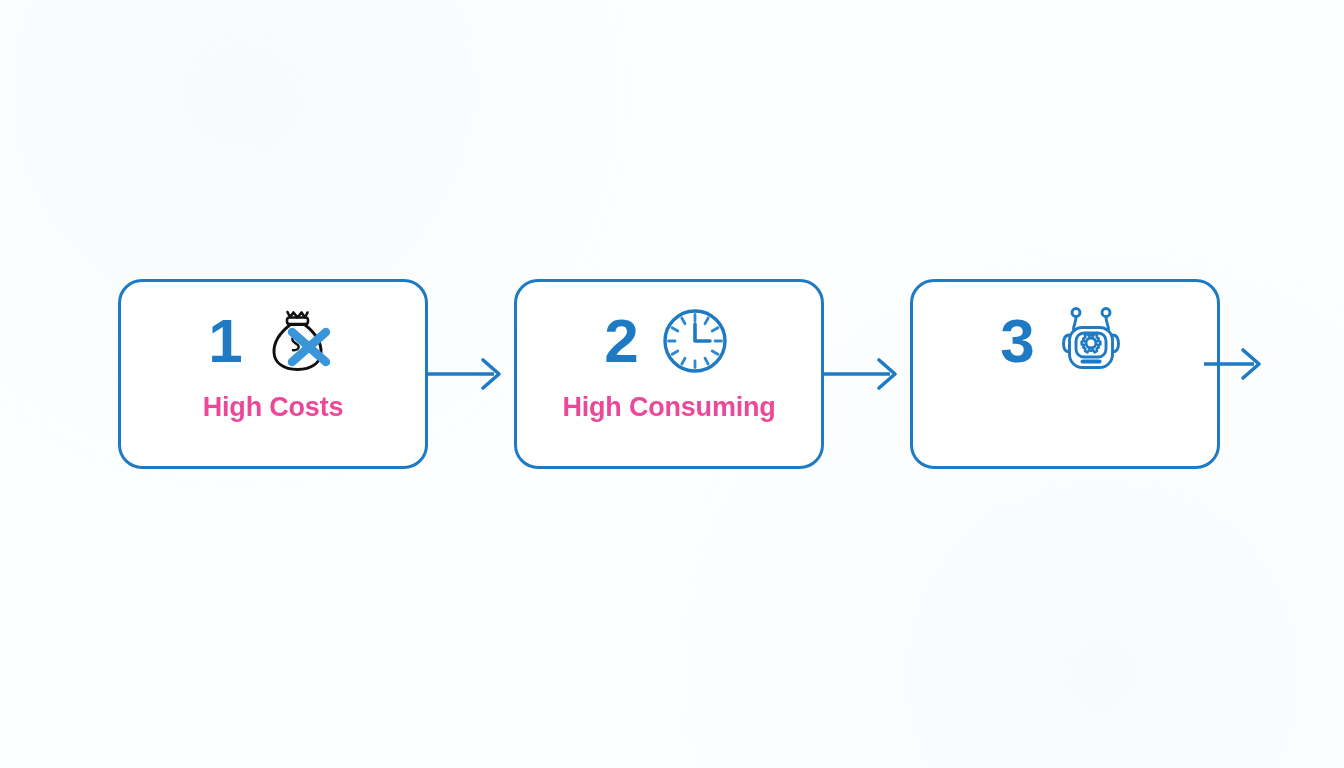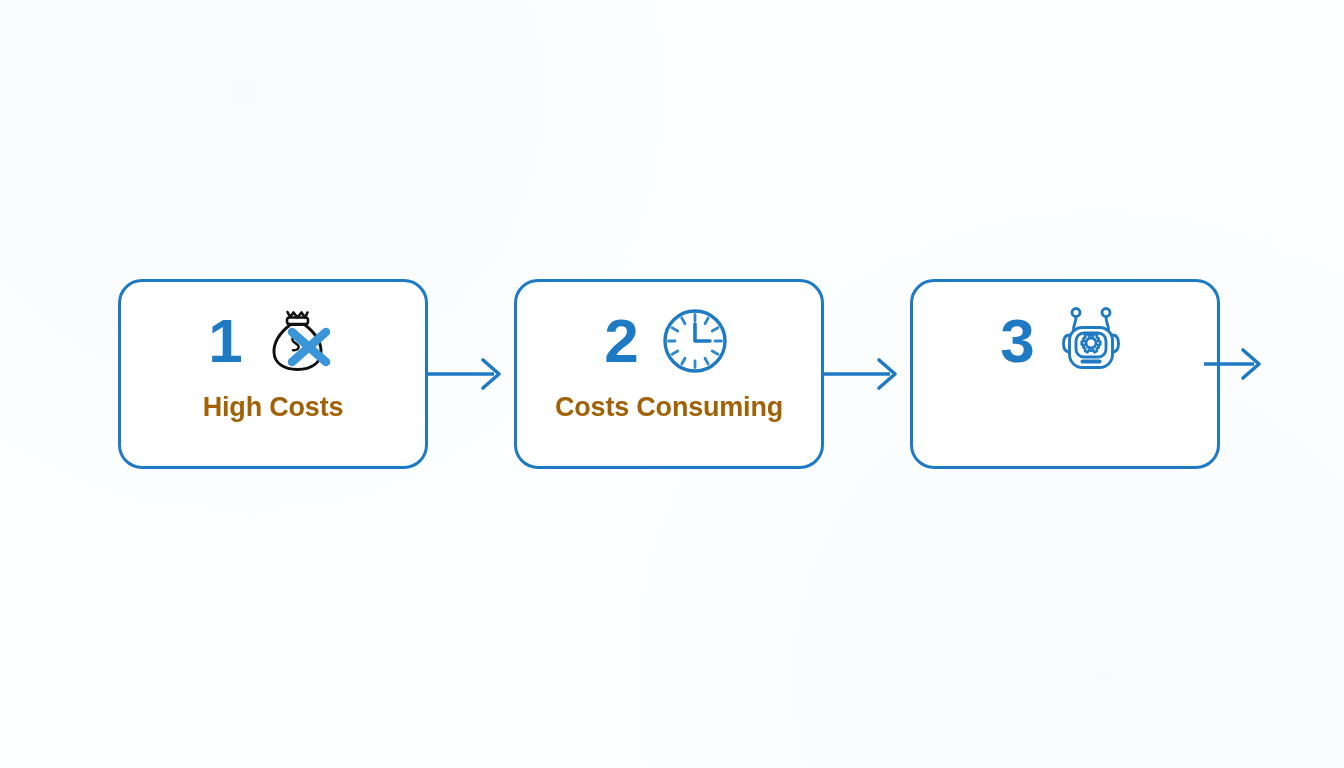--- a/index.html
+++ b/index.html
@@ -75,21 +75,21 @@
 
   .step-icon {
     width: 78px;
     height: 78px;
     display: block;
   }
 
   .card-label {
     font-size: 27px;
     font-weight: bold;
-    color: #a16207;
+    color: #ec4899;
     letter-spacing: -0.2px;
     text-align: center;
     width: 100%;
   }
 
   .connector {
     flex: 0 0 auto;
     width: 86px;
     height: 190px;
     display: flex;
@@ -165,21 +165,21 @@
               <line x1="25.8" y1="62" x2="29" y2="56.3"></line>
               <line x1="16.1" y1="52.3" x2="21.8" y2="49"></line>
               <line x1="12.5" y1="39" x2="19" y2="39"></line>
               <line x1="16.1" y1="25.7" x2="21.8" y2="29"></line>
               <line x1="25.8" y1="16" x2="29" y2="21.7"></line>
             </g>
             <path d="M39 22 L39 39 L54 39" fill="none" stroke="#1f7ac4" stroke-width="3.6" stroke-linecap="round" stroke-linejoin="round"></path>
           </svg>
         </span>
       </div>
-      <div class="card-label">Costs Consuming</div>
+      <div class="card-label">High Consuming</div>
     </div>
 
     <div class="connector">
       <svg viewBox="0 0 86 40" width="86" height="40" aria-hidden="true">
         <line x1="0" y1="20" x2="66" y2="20" stroke="#1f7ac4" stroke-width="3.4"></line>
         <polyline points="55,6 71,20 55,34" fill="none" stroke="#1f7ac4" stroke-width="3.6" stroke-linecap="round" stroke-linejoin="round"></polyline>
       </svg>
     </div>
 
     <div class="card">

